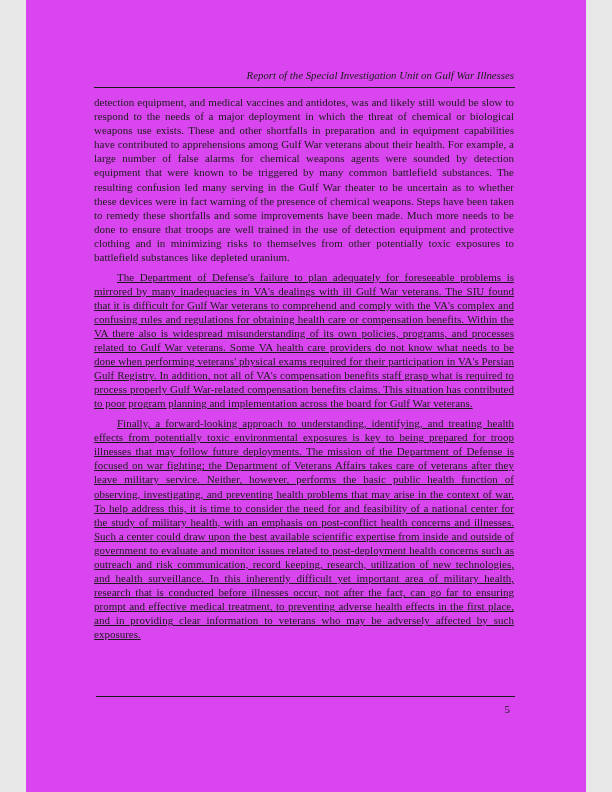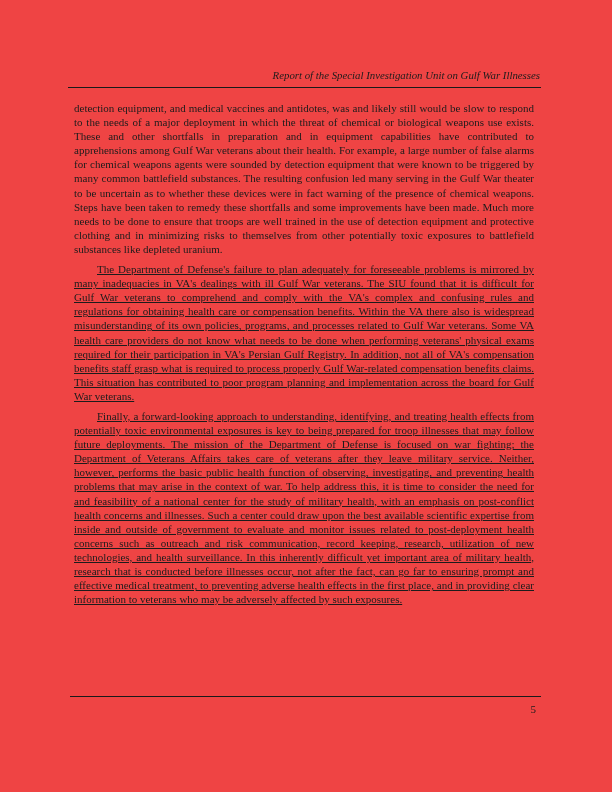--- a/index.html
+++ b/index.html
@@ -2,24 +2,24 @@
 <html><head>
 <meta charset="utf-8">
 <style>
   html, body {
     margin: 0;
     padding: 0;
     background: #e8e8e8;
   }
   .page {
     position: relative;
-    width: 612px;
+    width: 560px;
     height: 792px;
     margin: 0 auto;
-    background: #ef4444;
+    background: #d946ef;
     font-family: "Liberation Serif", serif;
     color: #1c1c1c;
     overflow: hidden;
   }
   .running-header {
     position: absolute;
     left: 68px;
     right: 72px;
     top: 69px;
     text-align: right;
@@ -39,21 +39,21 @@
   .body-text {
     position: absolute;
     left: 68px;
     right: 72px;
     top: 95px;
     font-size: 11px;
     line-height: 14.1px;
     text-align: justify;
   }
   .body-text p.para {
-    margin: 6px;
+    margin: 0;
     padding: 0;
   }
   .body-text p.para + p.para {
     margin-top: 5.5px;
     text-decoration: underline;
   }
   .body-text p.para.indent {
     text-indent: 23px;
   }
   .footer-rule {

